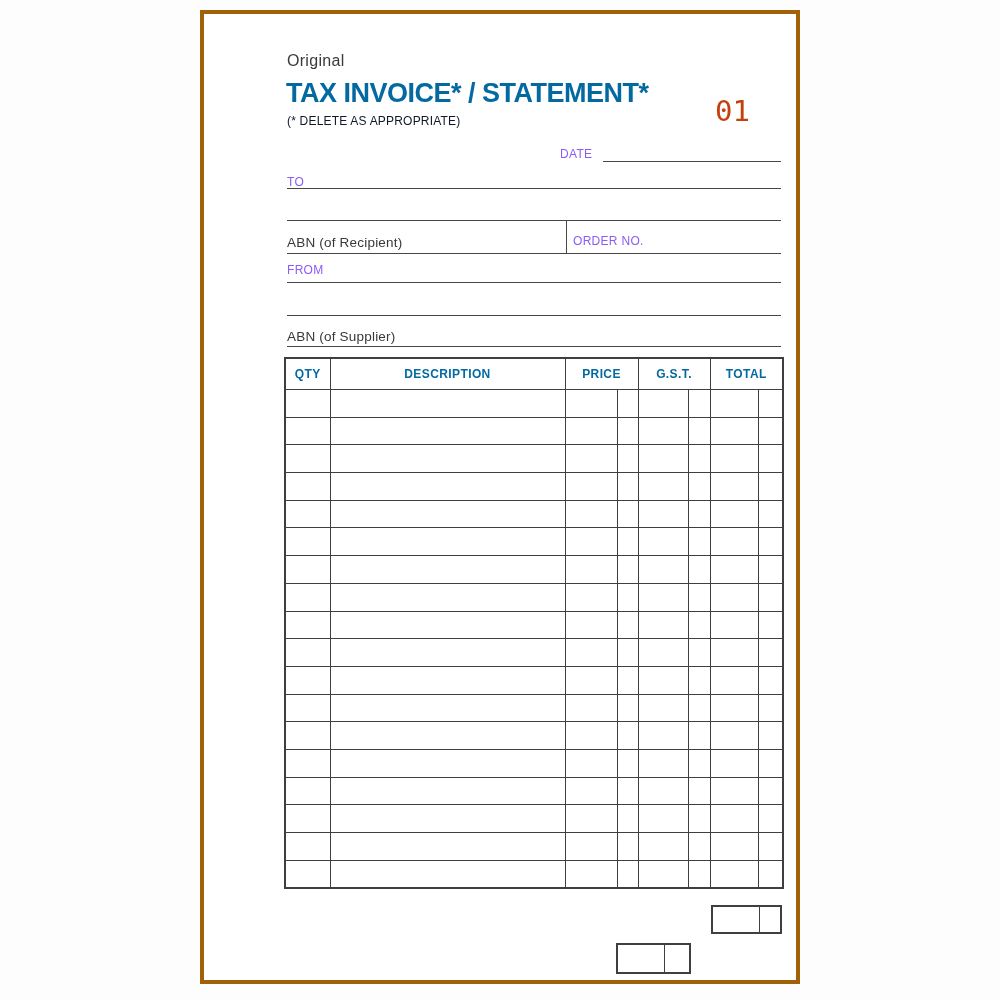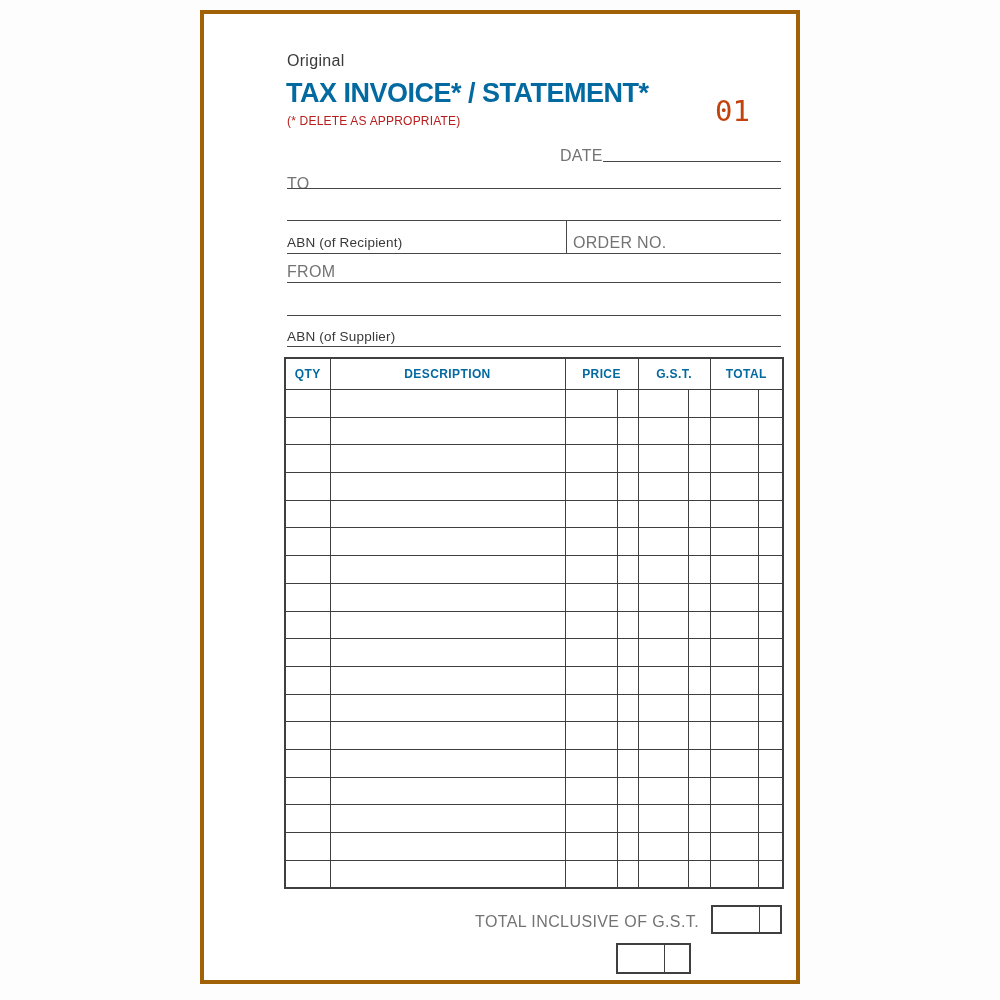--- a/index.html
+++ b/index.html
@@ -4,22 +4,22 @@
 <style>
   html,body{margin:0;padding:0;background:#fdfdfd;}
   .canvas{position:relative;width:1000px;height:1000px;background:#fdfdfd;overflow:hidden;
           font-family:"Liberation Sans",sans-serif;color:#333;}
   .page{position:absolute;left:200px;top:10px;width:600px;height:974px;background:#fff;
         border:4px solid #a16207;box-sizing:border-box;}
   .abs{position:absolute;white-space:nowrap;}
   .copy-label{left:83px;top:38px;font-size:16px;color:#3a3a3a;letter-spacing:.3px;}
   .title{left:82px;top:64px;font-size:27px;font-weight:bold;color:#0369a1;letter-spacing:-.5px;}
   .page-number{left:511px;top:80px;font-size:29px;color:#c2410c;font-family:"DejaVu Sans Mono",monospace;}
-  .subtitle{left:83px;top:100px;font-size:12px;color:#b91c1c;letter-spacing:.2px;}
-  .label{font-size:16px;color:#737373;letter-spacing:.3px;}
+  .subtitle{left:83px;top:100px;font-size:12px;color:#0f172a;letter-spacing:.2px;}
+  .label{font-size:12px;color:#8b5cf6;letter-spacing:.3px;}
   .label-sm{font-size:13.5px;color:#383838;letter-spacing:.2px;}
   .hline{position:absolute;border-bottom:1.5px solid #474747;height:0;}
   .vline{position:absolute;border-left:1.5px solid #474747;width:0;}
   table.items{position:absolute;left:80px;top:343px;width:498px;border-collapse:collapse;
               table-layout:fixed;}
   table.items th,table.items td{border:1.5px solid #3f3f3f;padding:0;}
   table.items{border:2px solid #3f3f3f;}
   table.items th{height:30px;font-size:12px;font-weight:bold;color:#0369a1;letter-spacing:.4px;}
   table.items td{height:26.7px;}
   .tbox{position:absolute;border:2px solid #3f3f3f;box-sizing:border-box;background:#fff;}
@@ -255,21 +255,20 @@
             <td></td>
             <td></td>
             <td></td>
             <td></td>
             <td></td>
             <td></td>
           </tr>
         </tbody>
     </table>
 
-    <div class="abs label right-text" style="left:83px;top:899px;width:412px;letter-spacing:.4px;">TOTAL INCLUSIVE OF G.S.T.</div>
     <div class="tbox" style="left:507px;top:891px;width:71px;height:29px;">
       <div class="cents" style="left:46px;"></div>
     </div>
 
     <div class="tbox" style="left:412px;top:929px;width:75px;height:31px;">
       <div class="cents" style="left:46px;"></div>
     </div>
 
   </div>
 </div>

